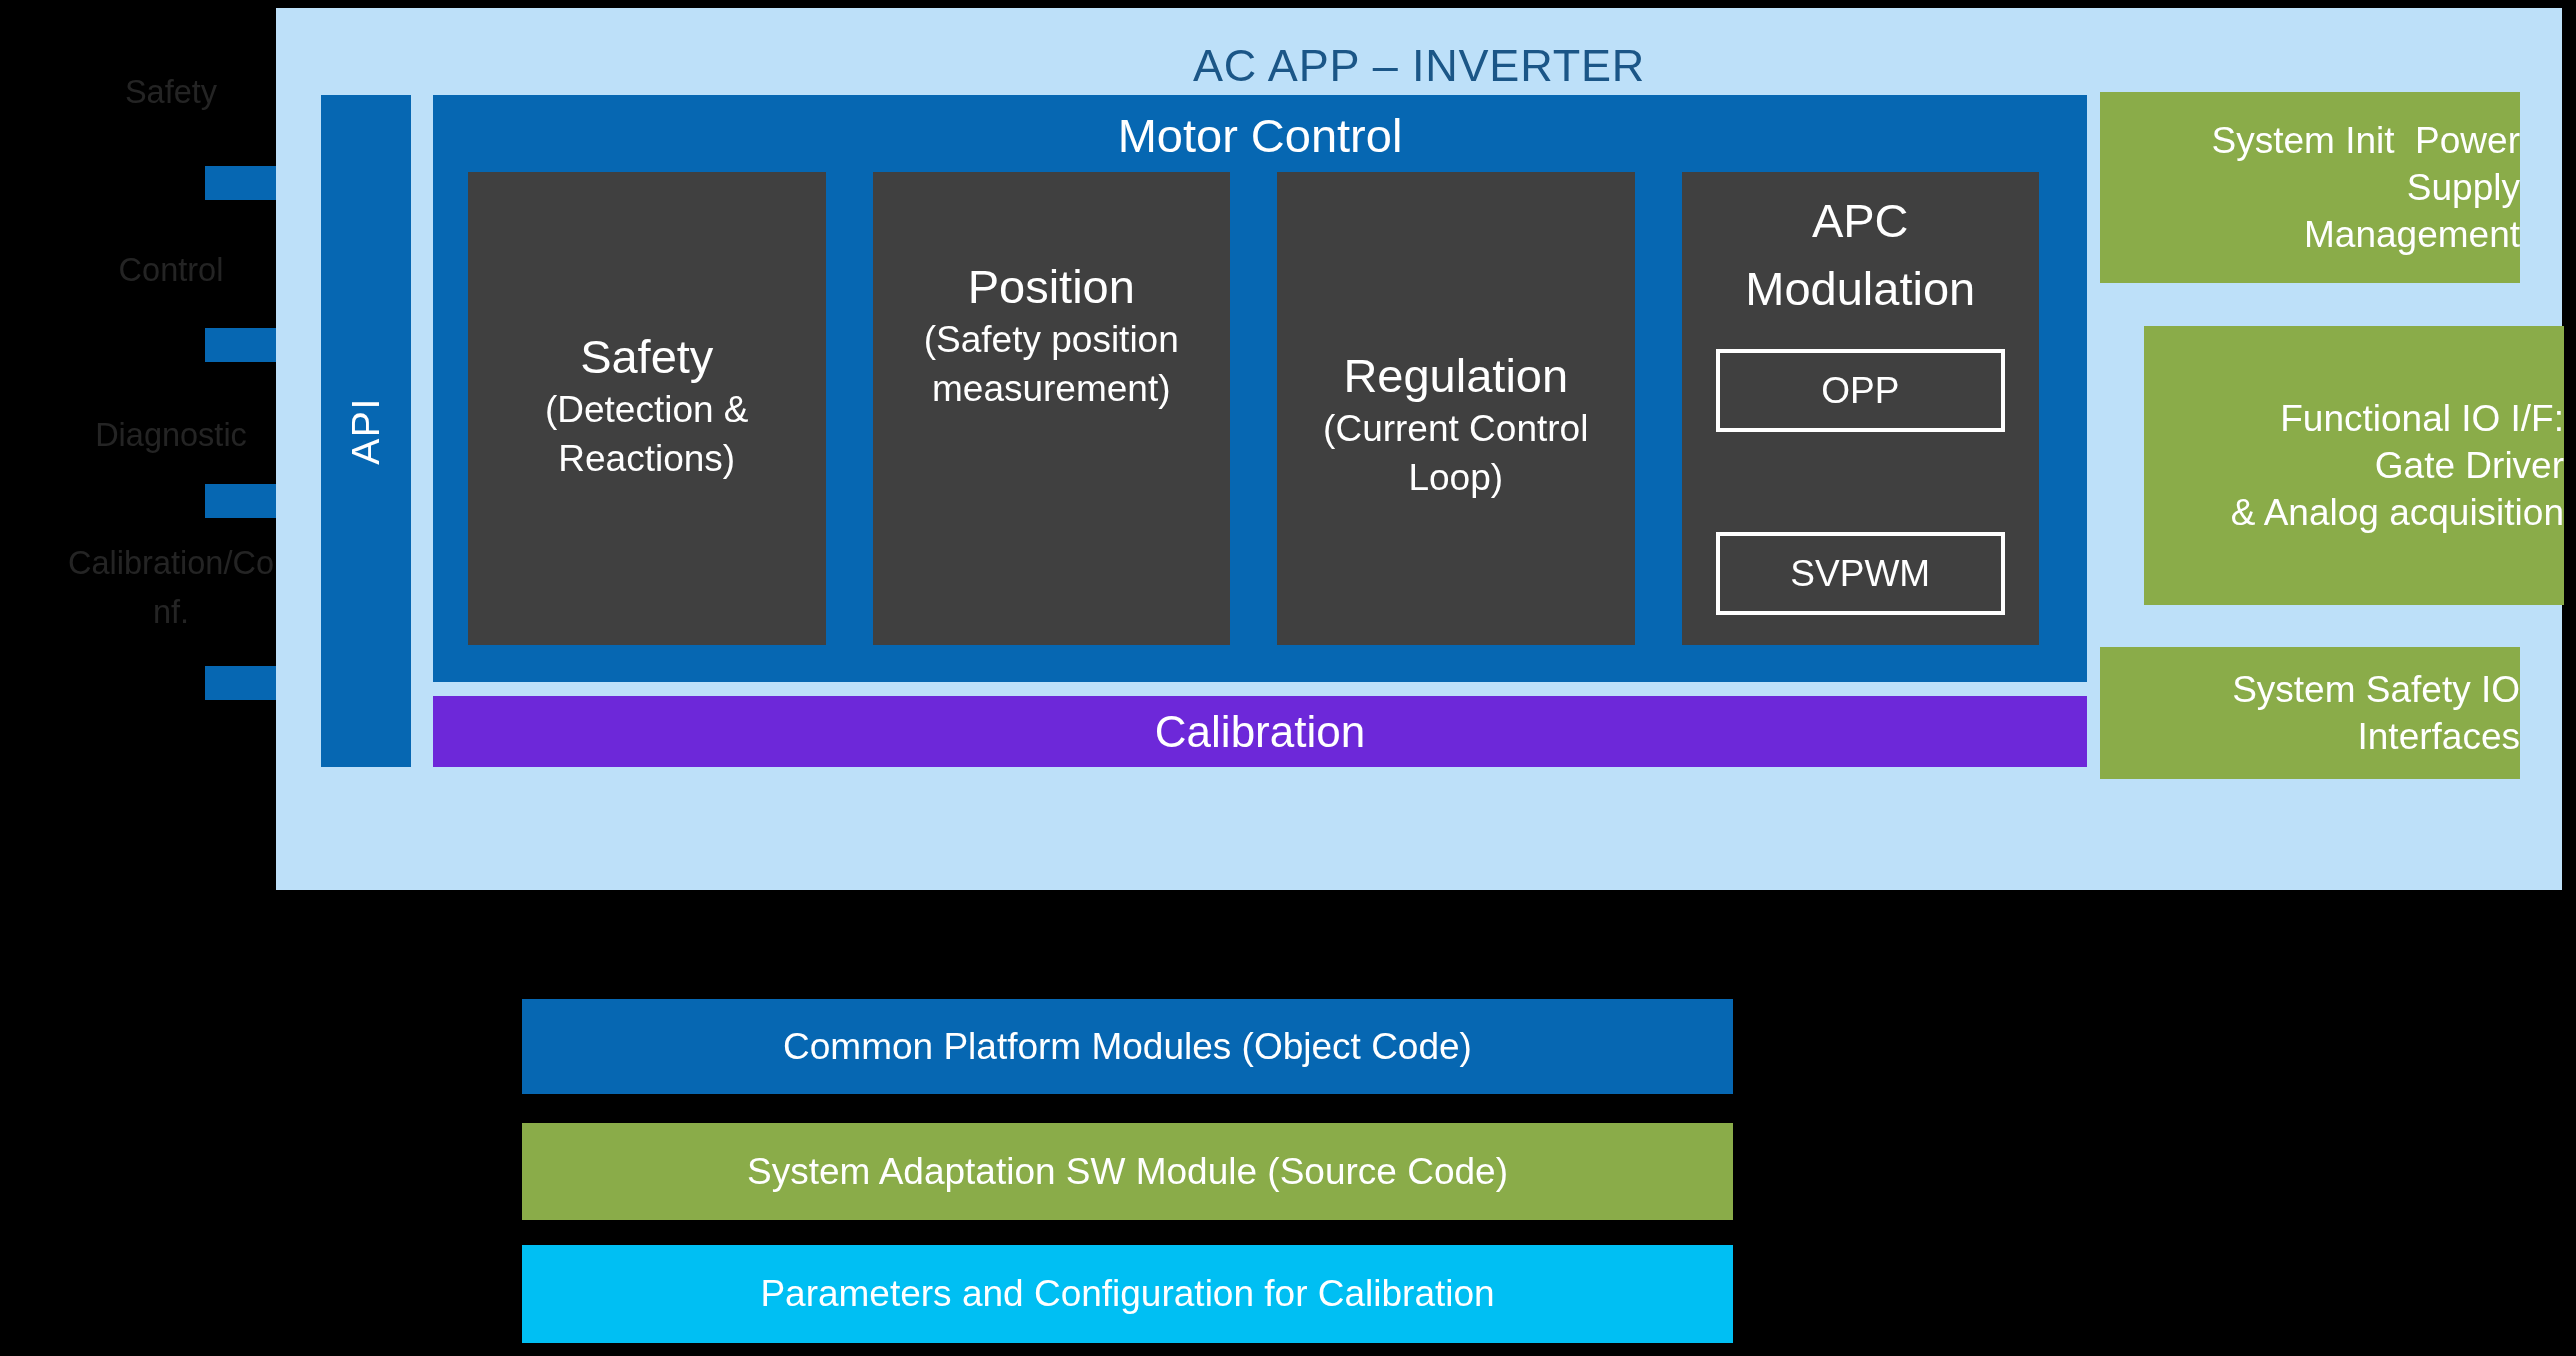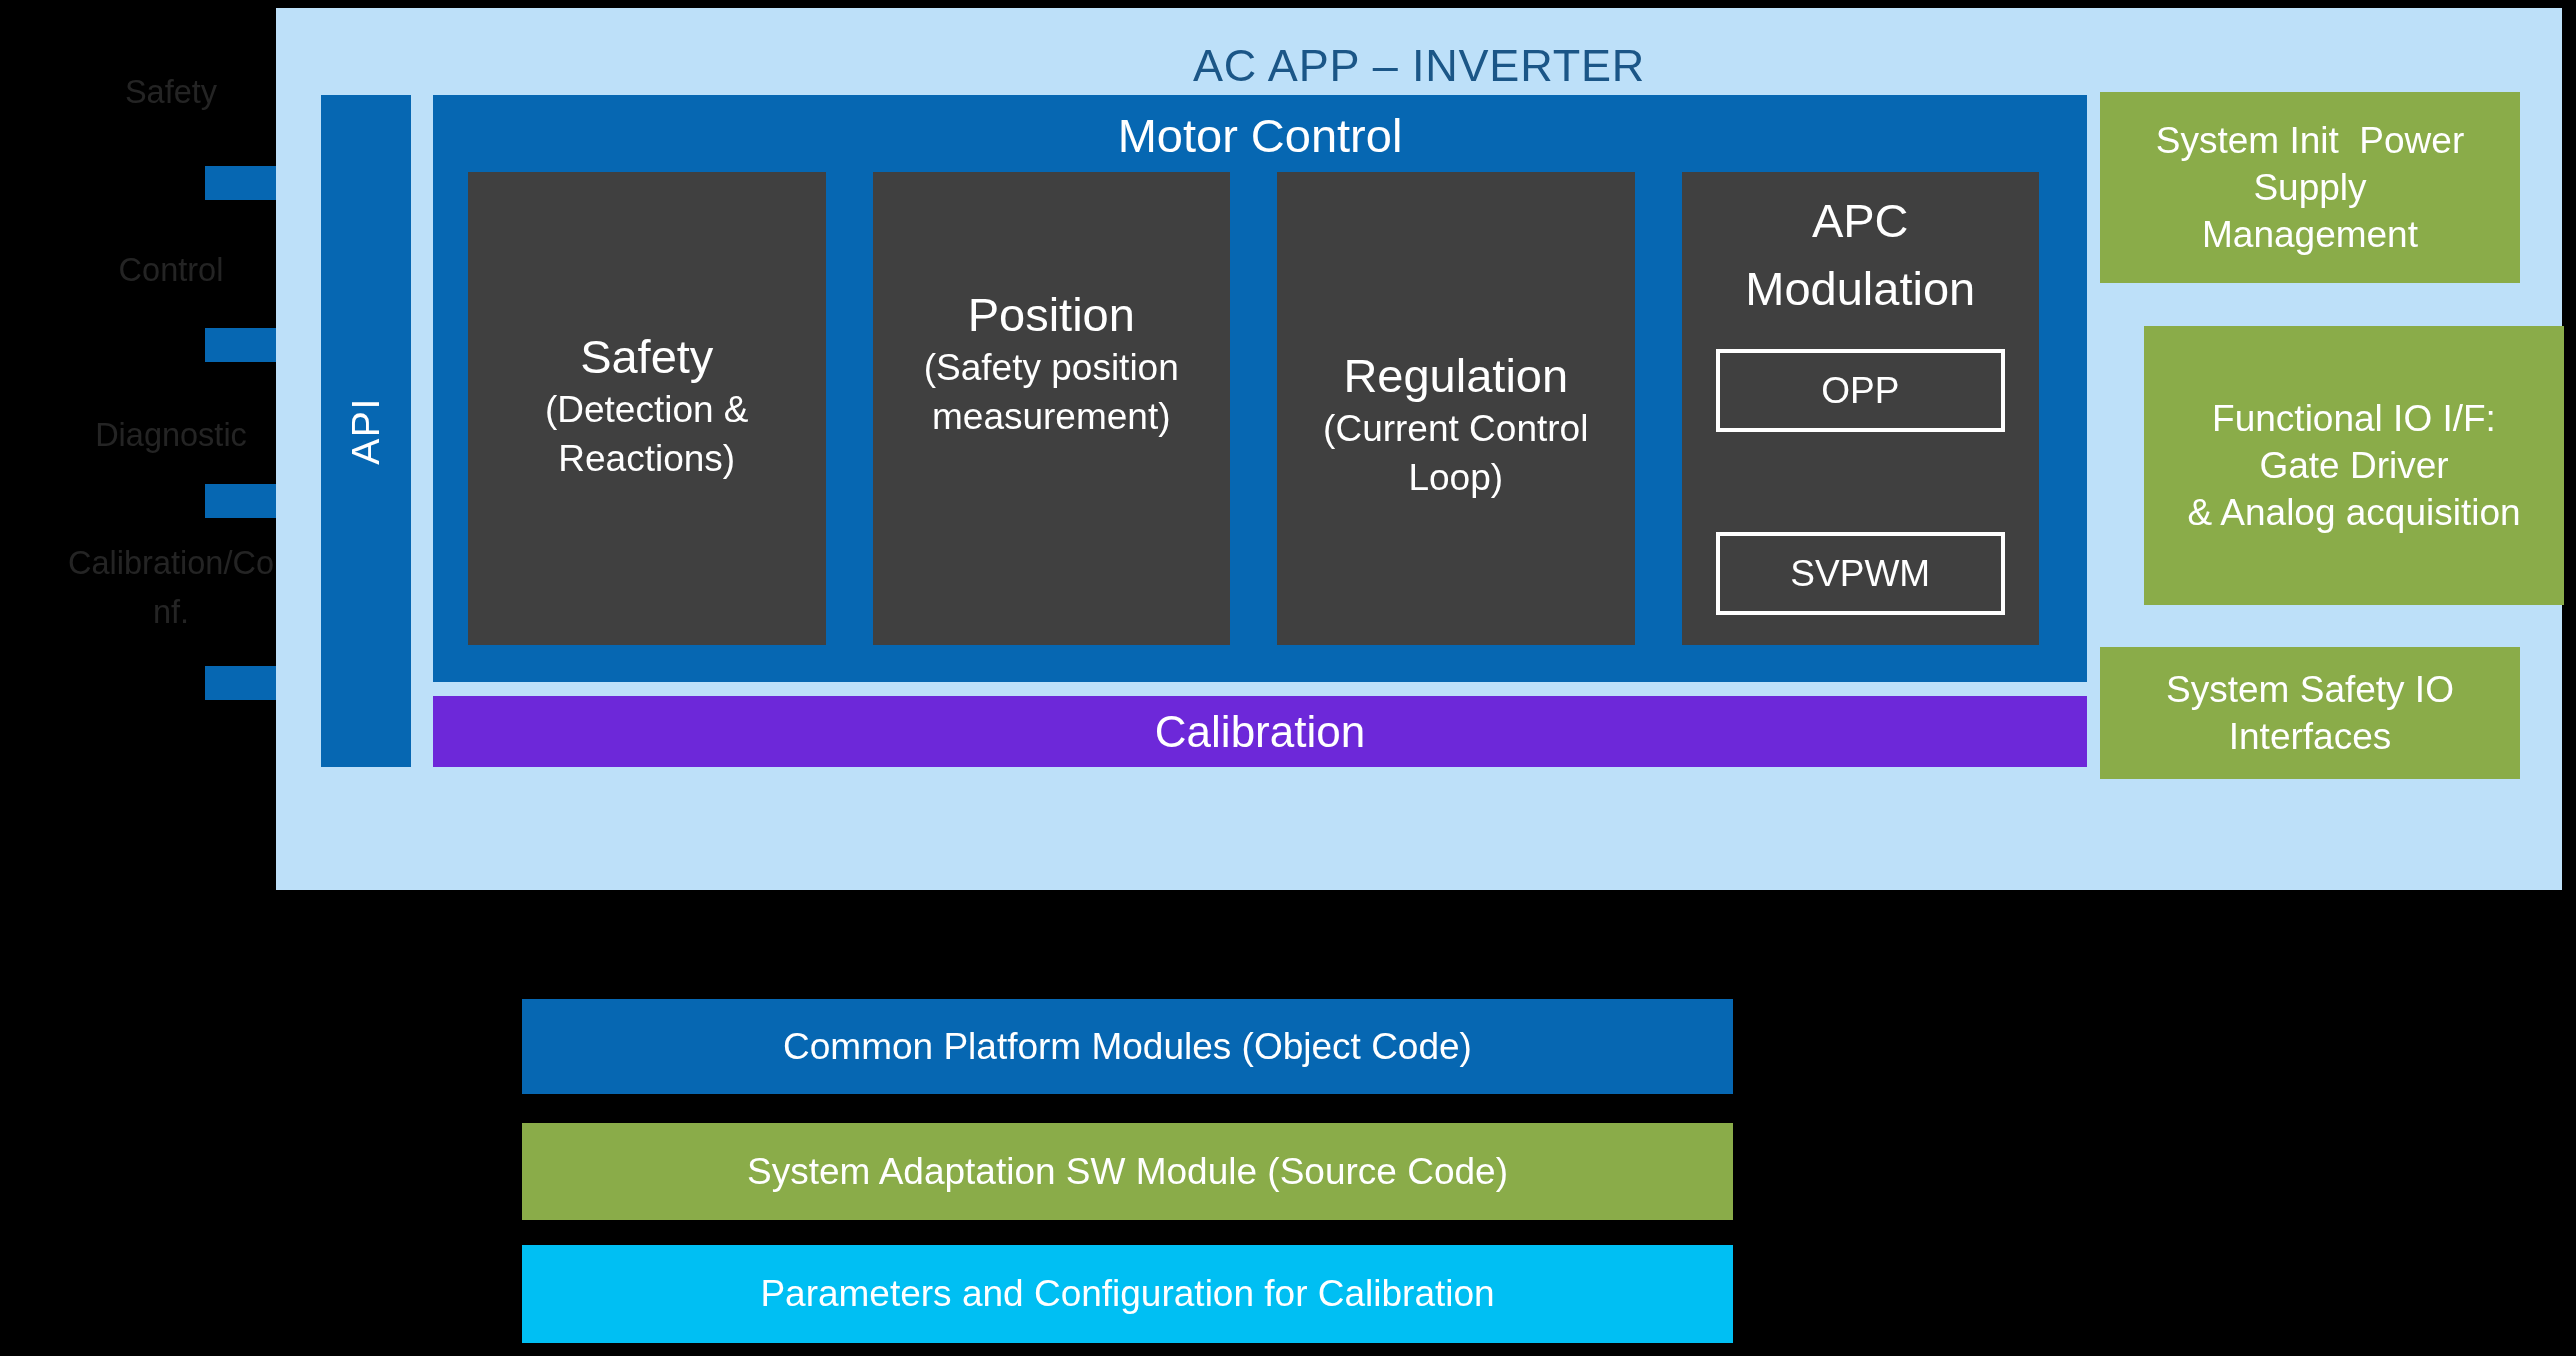--- a/index.html
+++ b/index.html
@@ -38,35 +38,35 @@
   .mc-row{
     position:absolute;left:35px;right:48px;top:77px;bottom:37px;
     display:flex;gap:47px;
   }
   .mod-block{flex:1 1 0;position:relative;background:#404040;}
   .mod-inner{text-align:center;color:#FFFFFF;}
   .mod-title{font-size:47px;line-height:57px;}
   .mod-title-tall{font-size:47px;line-height:68px;}
   .mod-sub{font-size:37px;line-height:49px;}
   .pad-safety{padding-top:156px;}
-  .pad-position{padding-top:114px;}
+  .pad-position{padding-top:86px;}
   .pad-regulation{padding-top:175px;}
   .pad-apc{padding-top:14.6px;}
   .sub-box{
     position:absolute;left:34px;right:34px;height:83px;box-sizing:border-box;
     border:4.9px solid #FFFFFF;display:flex;align-items:center;justify-content:center;
     color:#FFFFFF;font-size:37px;
   }
   .cal-bar{
     position:absolute;left:157px;top:688px;width:1654px;height:71px;background:#6d28d9;
     display:flex;align-items:center;justify-content:center;color:#FFFFFF;font-size:44px;
   }
   .green-block{
     position:absolute;left:1824px;width:420px;background:#8AAC49;
-    display:flex;flex-direction:column;align-items:center;justify-content:center;
+    display:flex;flex-direction:column;align-items:flex-end;justify-content:center;
     color:#FFFFFF;font-size:37px;line-height:47px;text-align:center;white-space:pre-wrap;
   }
   .g1{top:84px;height:191px;}
   .g2{top:318px;height:279px;margin-left:44px;}
   .g3{top:639px;height:132px;}
   
   .legend-bar{
     position:absolute;left:522px;width:1211px;
     display:flex;align-items:center;justify-content:center;
     color:#FFFFFF;font-size:37px;

